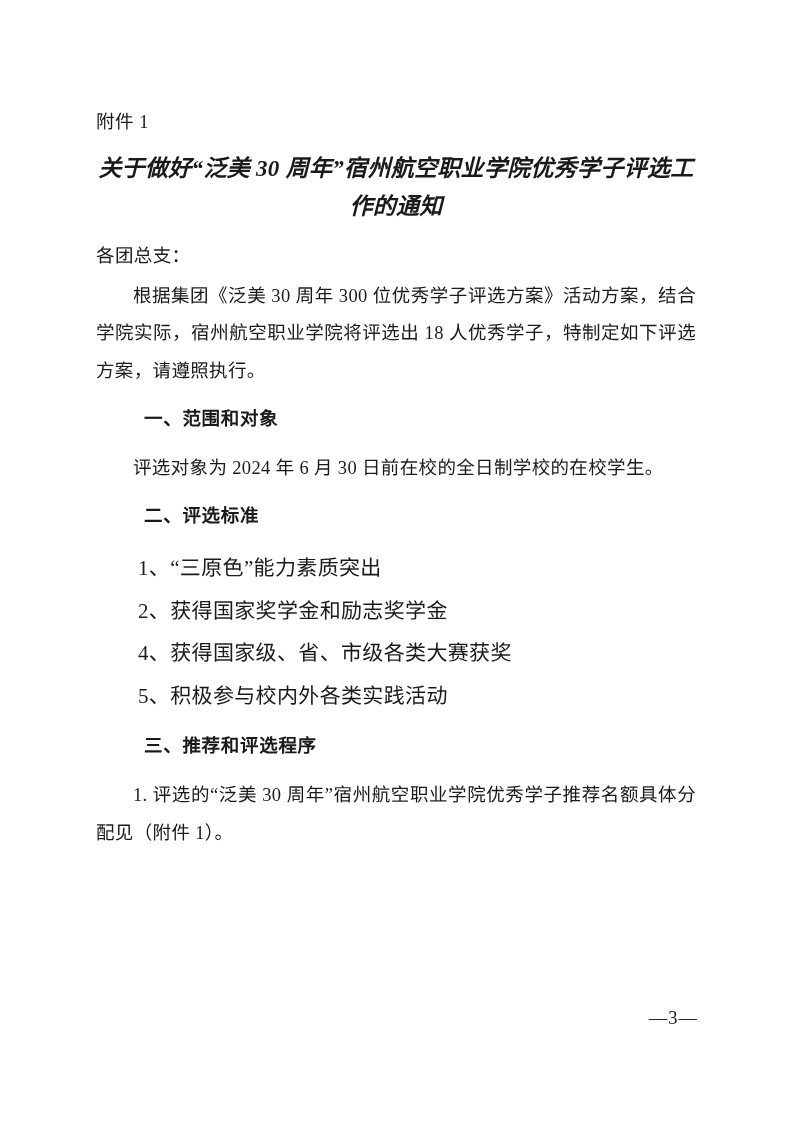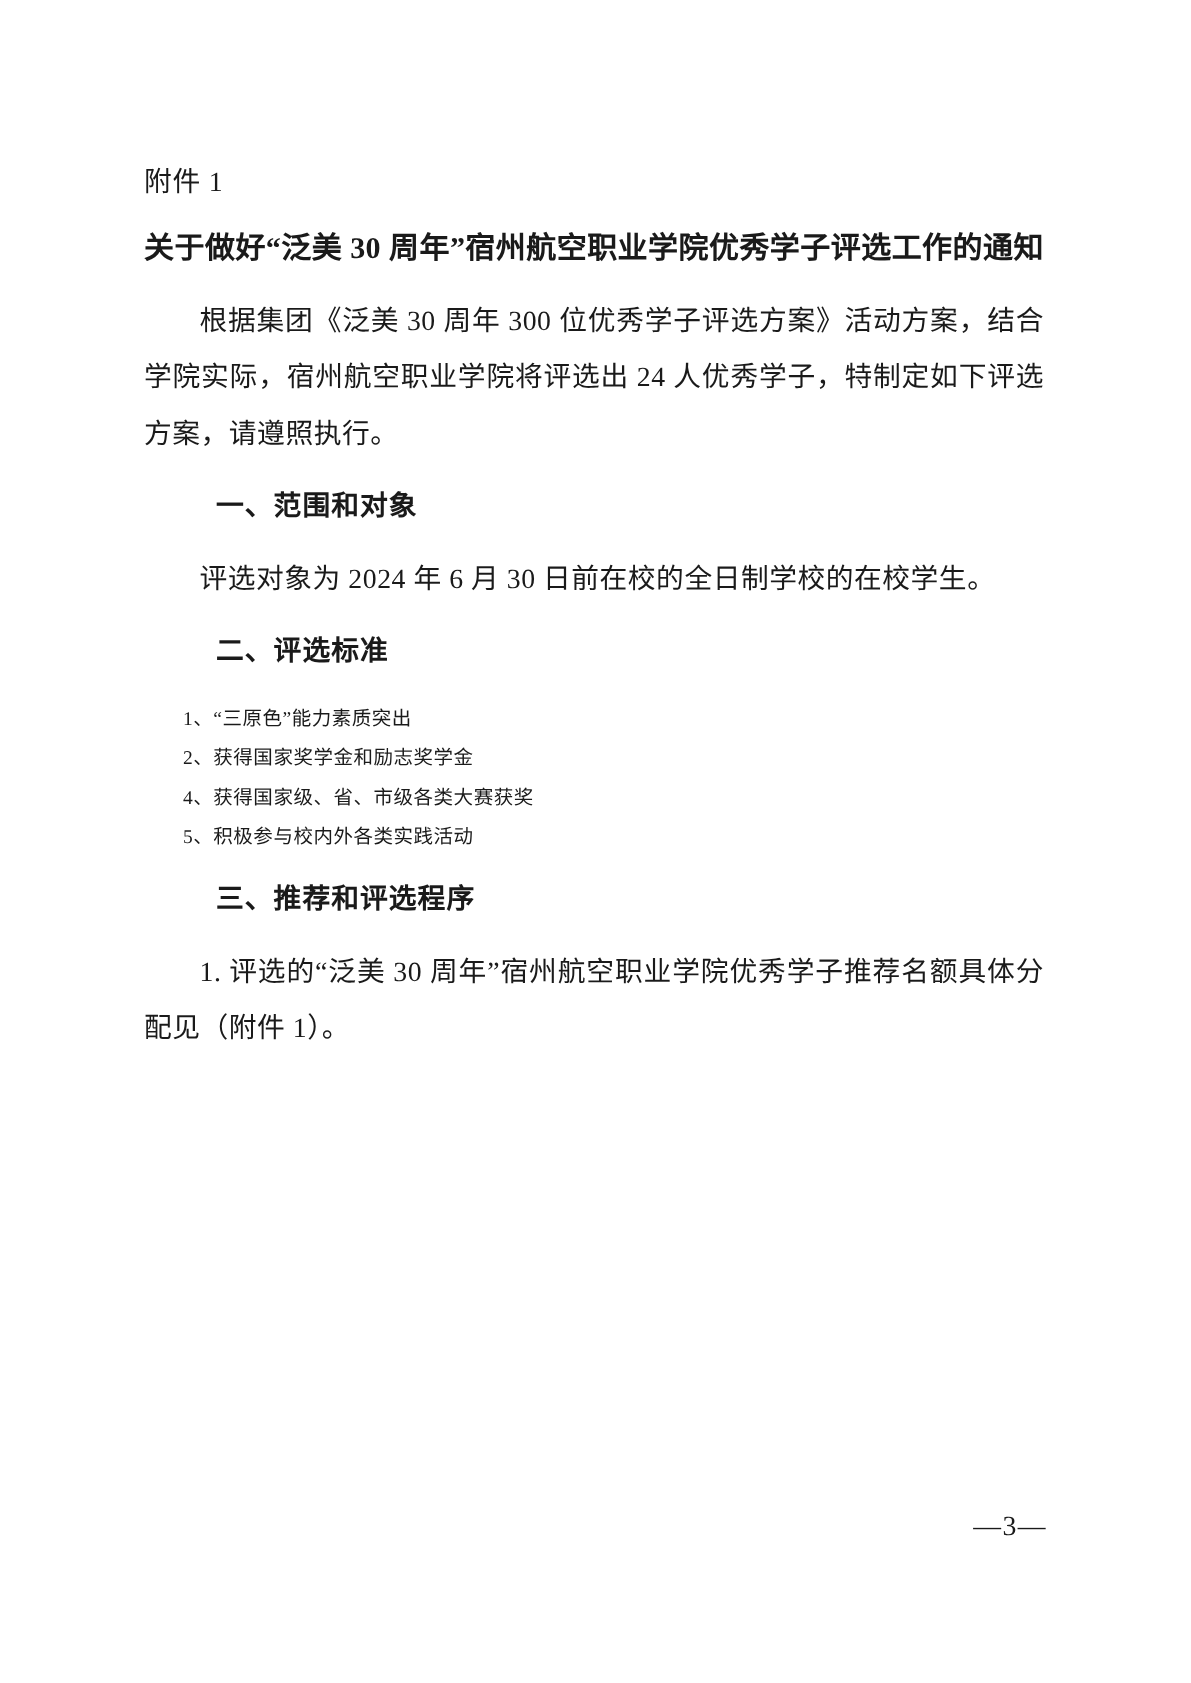--- a/index.html
+++ b/index.html
@@ -28,26 +28,27 @@
     top: 108px;
     width: 600px;
   }
   .attachment-label {
     font-size: 18.5px;
     line-height: 1.6;
     letter-spacing: 0.5px;
     margin-bottom: 12px;
   }
   .doc-title {
-    font-size: 20px;
+    font-size: 23px;
     font-weight: bold;
     text-align: center;
     line-height: 1.65;
     letter-spacing: 0.3px;
     margin: 6px 0 14px 0;
+    font-style: italic;
   }
   .salutation {
     font-size: 18.5px;
     line-height: 1.85;
     letter-spacing: 0.4px;
     margin-bottom: 4px;
   }
   p.body-text {
     font-size: 18.5px;
     line-height: 2.03;
@@ -59,21 +60,21 @@
   }
   p.section-head {
     font-size: 18.5px;
     font-weight: bold;
     line-height: 2.03;
     letter-spacing: 0.7px;
     margin: 11px;
     text-indent: 2em;
   }
   p.list-item {
-    font-size: 13px;
+    font-size: 21px;
     line-height: 2.03;
     letter-spacing: 0.35px;
     margin: 0;
     text-indent: 2em;
   }
   .page-number {
     position: absolute;
     right: 96px;
     top: 1008px;
     width: 600px;
@@ -85,22 +86,23 @@
 </head>
 <body>
 
 <div class="page">
   <div class="content">
 
     <div class="attachment-label">附件 1</div>
 
     <div class="doc-title">关于做好“泛美 30 周年”宿州航空职业学院优秀学子评选工作的通知</div>
 
+    <div class="salutation">各团总支：</div>
 
-    <p class="body-text">根据集团《泛美 30 周年 300 位优秀学子评选方案》活动方案，结合学院实际，宿州航空职业学院将评选出 24 人优秀学子，特制定如下评选方案，请遵照执行。</p>
+    <p class="body-text">根据集团《泛美 30 周年 300 位优秀学子评选方案》活动方案，结合学院实际，宿州航空职业学院将评选出 18 人优秀学子，特制定如下评选方案，请遵照执行。</p>
 
     <p class="section-head">一、范围和对象</p>
     <p class="body-text">评选对象为 2024 年 6 月 30 日前在校的全日制学校的在校学生。</p>
 
     <p class="section-head">二、评选标准</p>
     <p class="list-item">1、“三原色”能力素质突出</p>
     <p class="list-item">2、获得国家奖学金和励志奖学金</p>
     <p class="list-item">4、获得国家级、省、市级各类大赛获奖</p>
     <p class="list-item">5、积极参与校内外各类实践活动</p>
 

